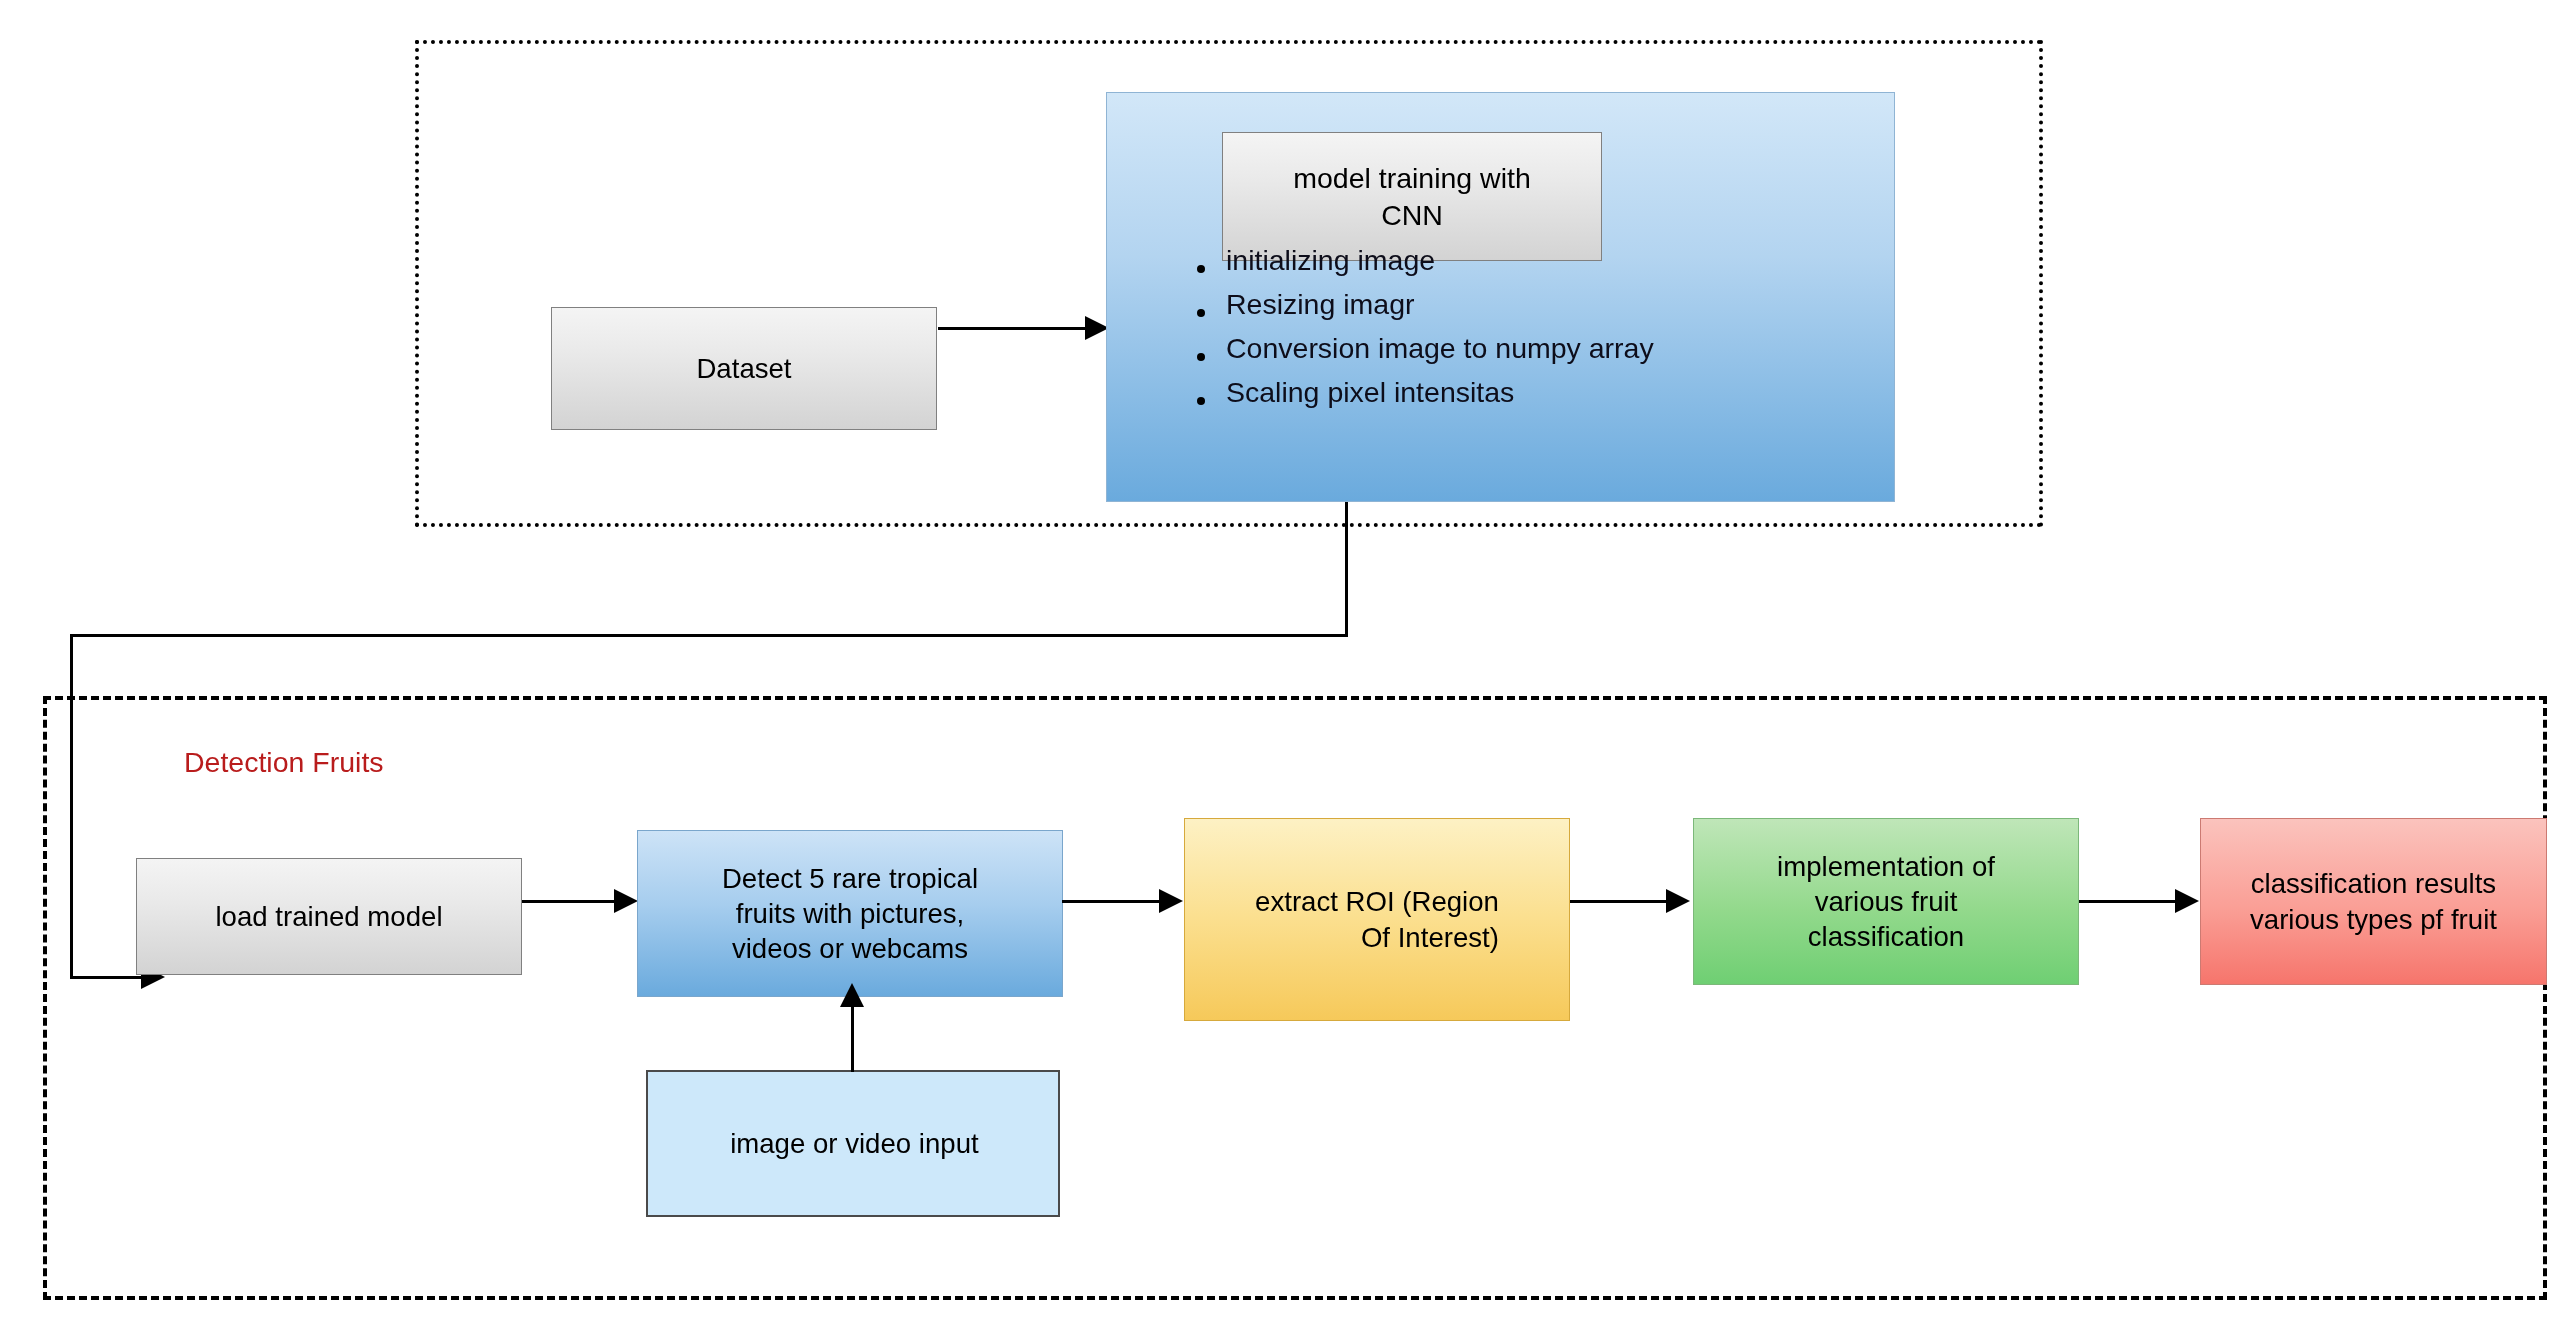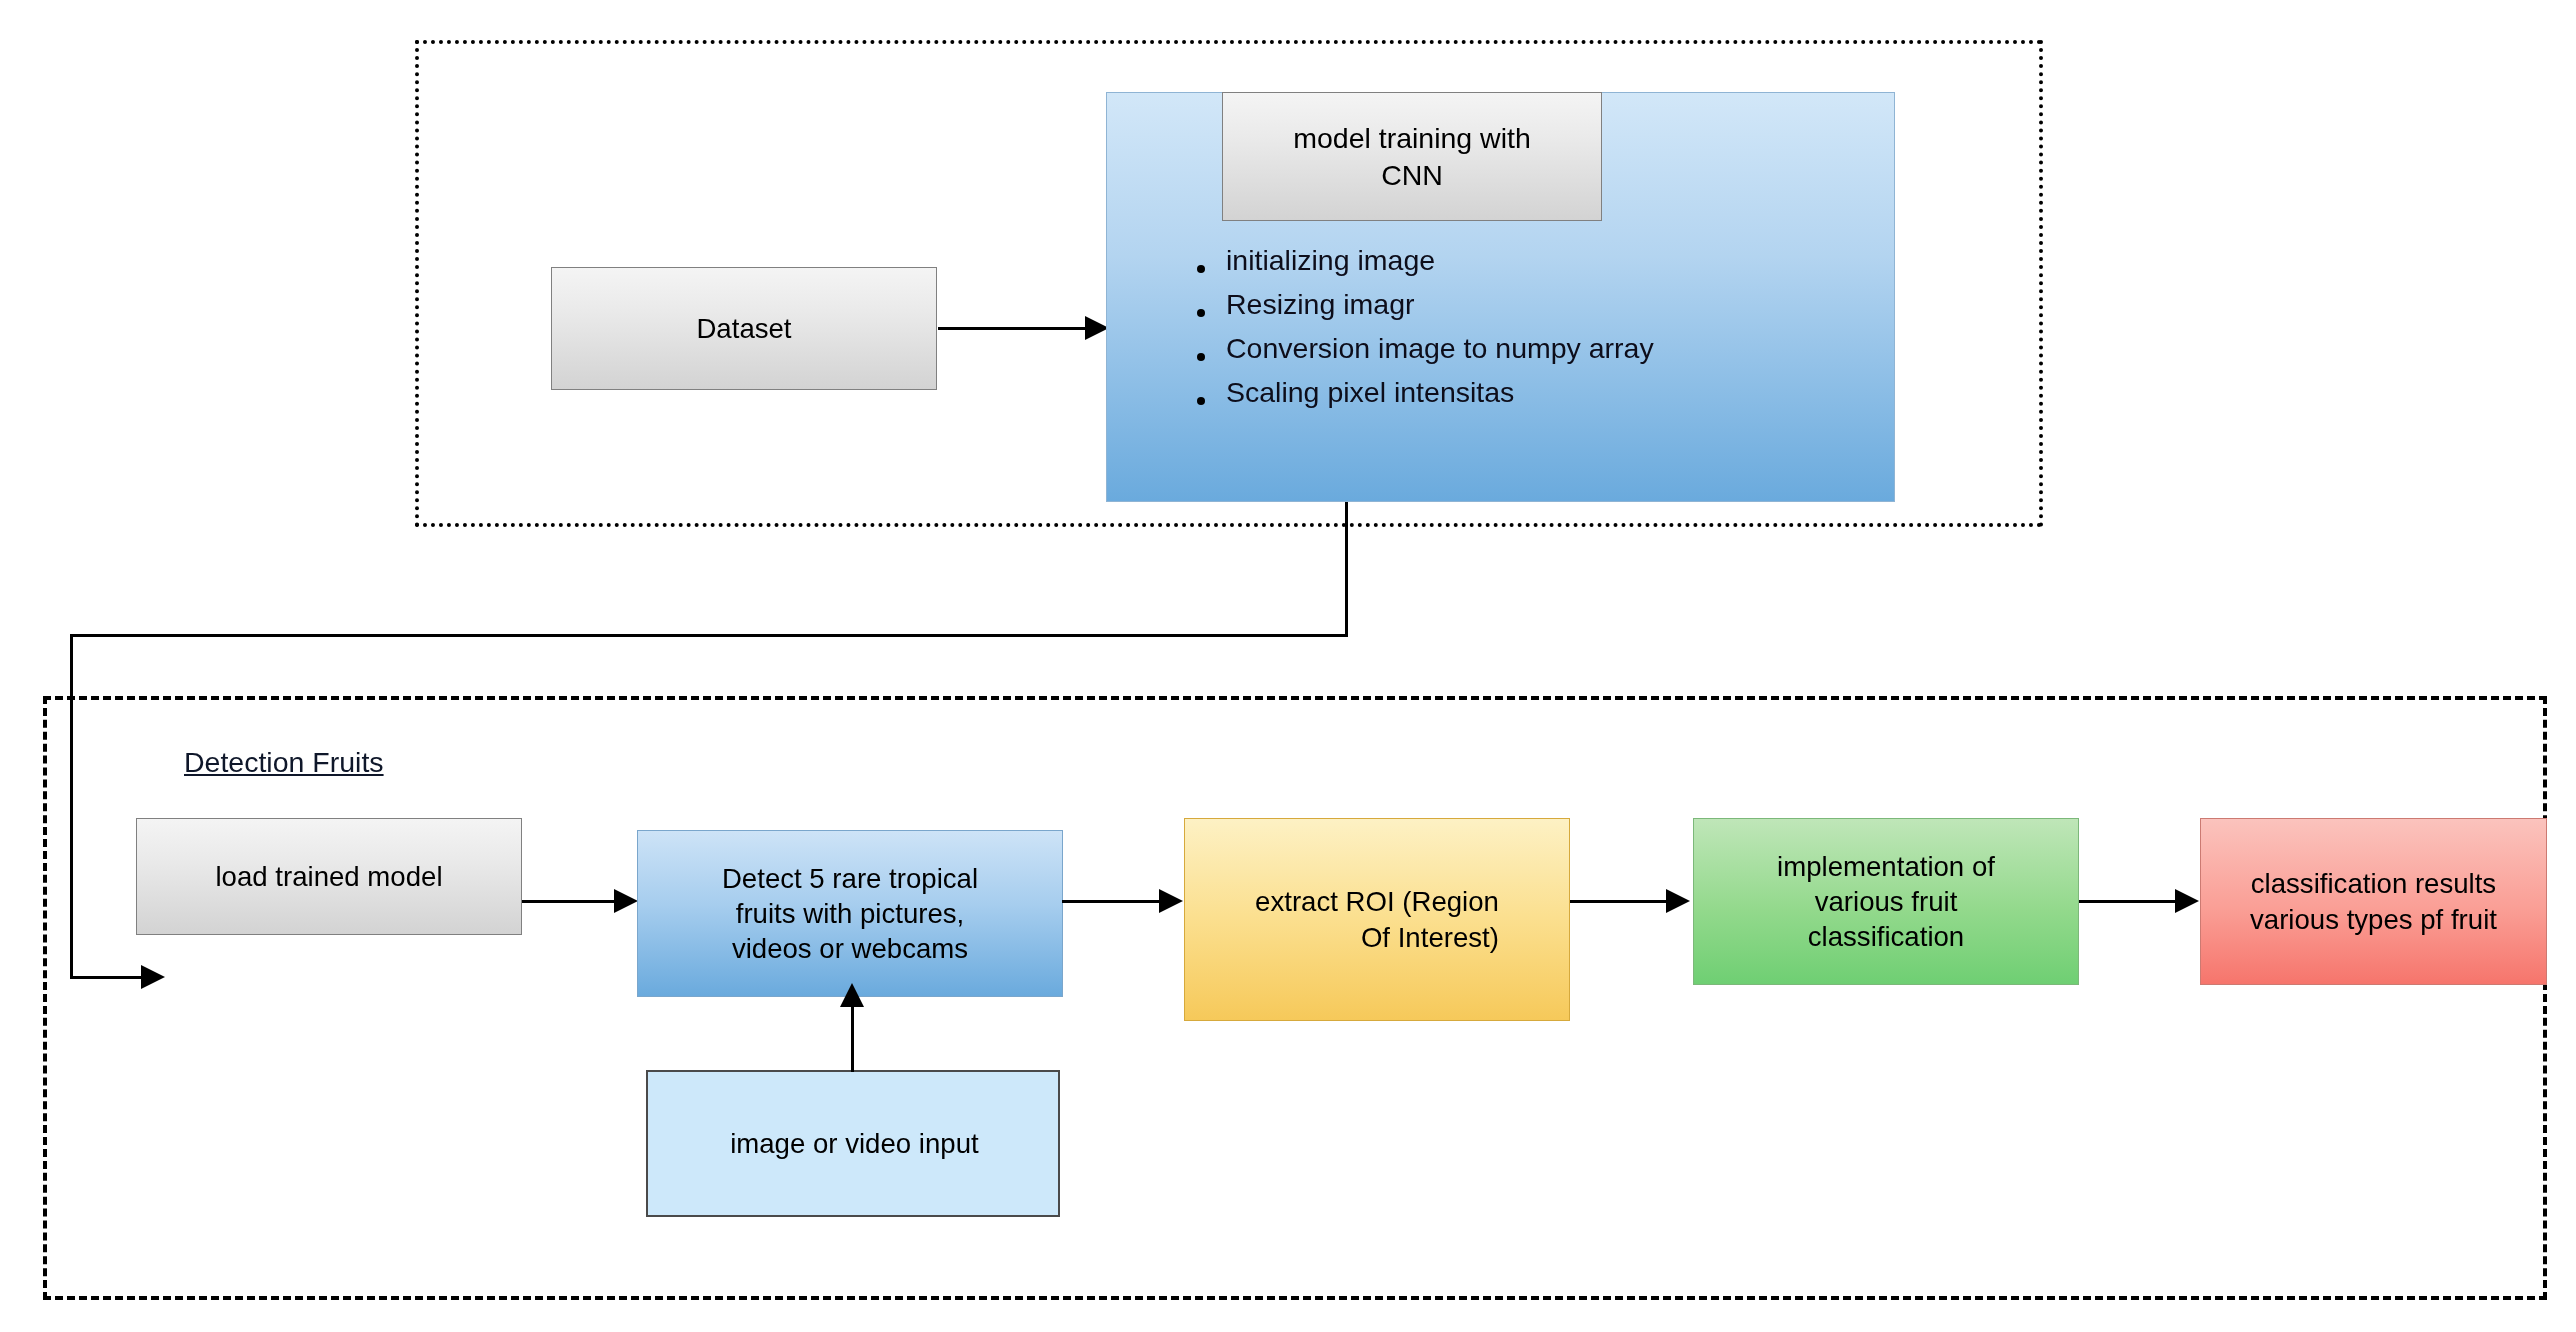--- a/index.html
+++ b/index.html
@@ -42,20 +42,21 @@
     color: #000000;
     font-size: 27.6px;
     line-height: 1.28;
     padding: 3.7px 9.2px;
   }
   .node span { display: block; white-space: pre-line; }
 
   .node-gray {
     background: linear-gradient(to bottom, #f4f4f4 0%, #eaeaea 35%, #d3d3d3 100%);
     border: 1.8px solid #808080;
+    margin-top: 40px;
   }
   .node-blue-strong {
     background: linear-gradient(to bottom, #cde3f7 0%, #a6cdee 45%, #6aaadd 100%);
     border: 1.8px solid #7aa6cc;
   }
   .node-blue-light {
     background: #cde8fa;
     border: 2.8px solid #4a4a4a;
     padding-left: 12px;
   }
@@ -101,23 +102,22 @@
     top: 24px;
     width: 8.3px;
     height: 8.3px;
     border-radius: 50%;
     background: #000000;
   }
 
   .plain-label {
     position: absolute;
     font-size: 28.5px;
-    color: #0f172a;
+    color: #b91c1c;
     white-space: nowrap;
-    text-decoration: underline;
   }
 
   
   .hline, .vline {
     position: absolute;
     background: #000000;
   }
   .hline { height: 2.8px; }
   .vline { width: 2.8px; }
 

